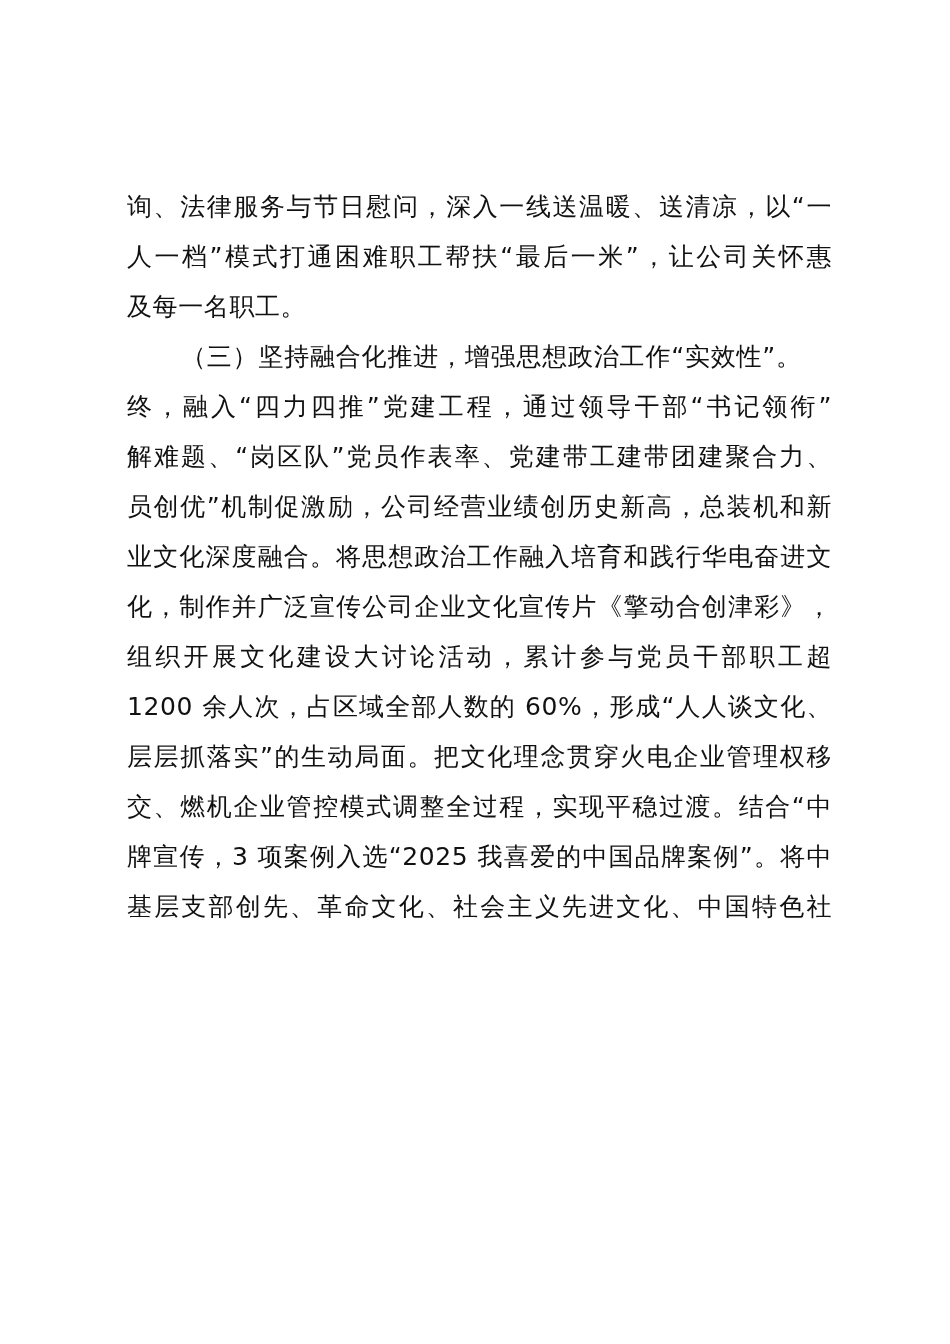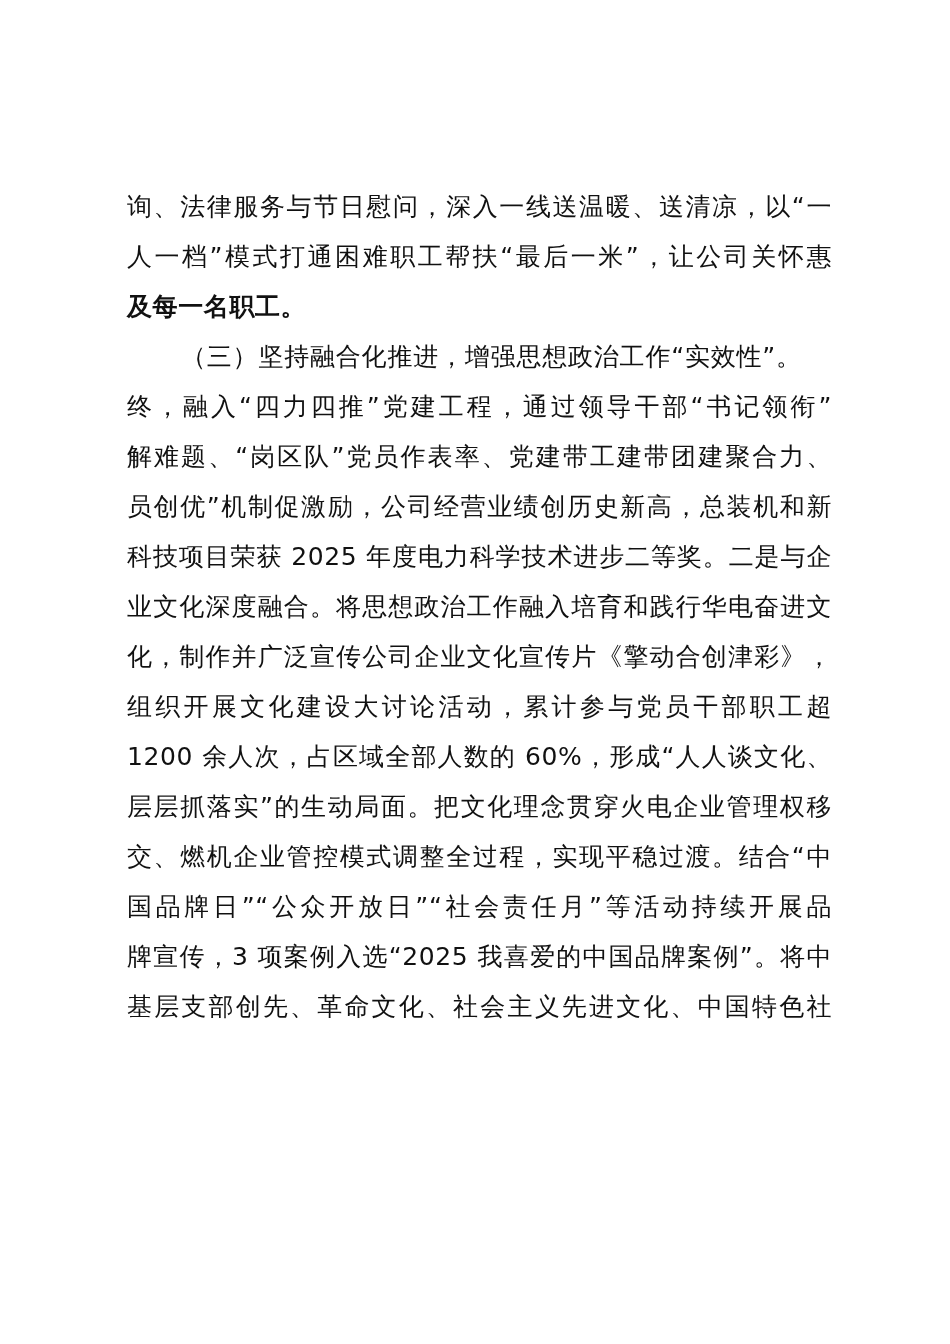--- a/index.html
+++ b/index.html
@@ -34,21 +34,20 @@
       line-height: 50px;
       font-size: 25px;
       white-space: nowrap;
       letter-spacing: 0.6px;
       text-align: justify;
       text-align-last: justify;
       width: 705px;
     }
     .line.last {
       text-align-last: left;
-      font-weight: bold;
     }
     .line.heading {
       font-weight: normal;
       padding-left: 54px;
       width: 651px;
       text-align-last: left;
       letter-spacing: 0.8px;
     }
   </style>
 </head>
@@ -64,26 +63,24 @@
     </div>
 
     <div>
       <div class="line heading">（三）坚持融合化推进，增强思想政治工作“实效性”。</div>
     </div>
 
     <div>
       <div class="line">终，融入“四力四推”党建工程，通过领导干部“书记领衔”</div>
       <div class="line">解难题、“岗区队”党员作表率、党建带工建带团建聚合力、</div>
       <div class="line">员创优”机制促激励，公司经营业绩创历史新高，总装机和新</div>
-      <div class="line">科技项目荣获 2025 年度电力科学技术进步二等奖。二是与企</div>
       <div class="line">业文化深度融合。将思想政治工作融入培育和践行华电奋进文</div>
       <div class="line">化，制作并广泛宣传公司企业文化宣传片《擎动合创津彩》，</div>
       <div class="line">组织开展文化建设大讨论活动，累计参与党员干部职工超</div>
       <div class="line">1200 余人次，占区域全部人数的 60%，形成“人人谈文化、</div>
       <div class="line">层层抓落实”的生动局面。把文化理念贯穿火电企业管理权移</div>
       <div class="line">交、燃机企业管控模式调整全过程，实现平稳过渡。结合“中</div>
-      <div class="line">国品牌日”“公众开放日”“社会责任月”等活动持续开展品</div>
       <div class="line">牌宣传，3 项案例入选“2025 我喜爱的中国品牌案例”。将中</div>
       <div class="line">基层支部创先、革命文化、社会主义先进文化、中国特色社</div>
     </div>
 
   </div>
 </div>
 
 </body></html>

